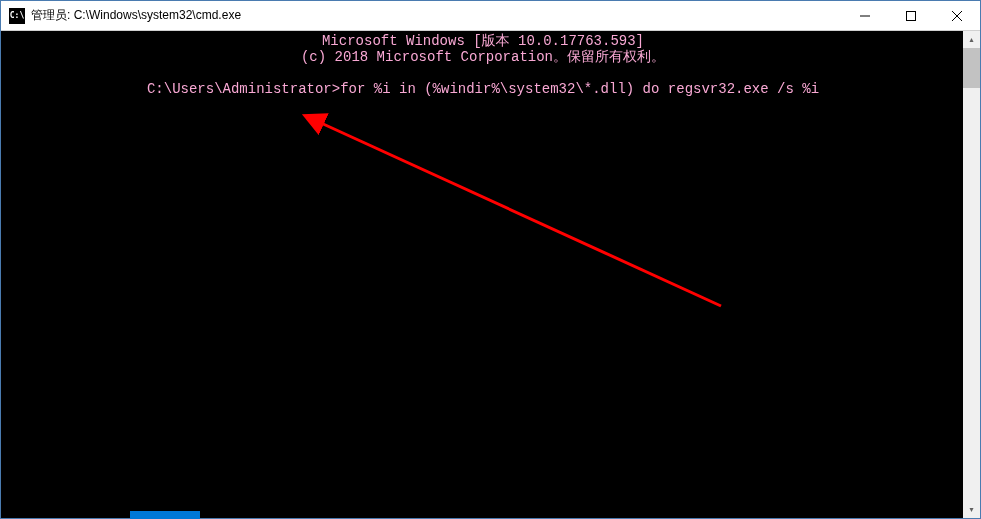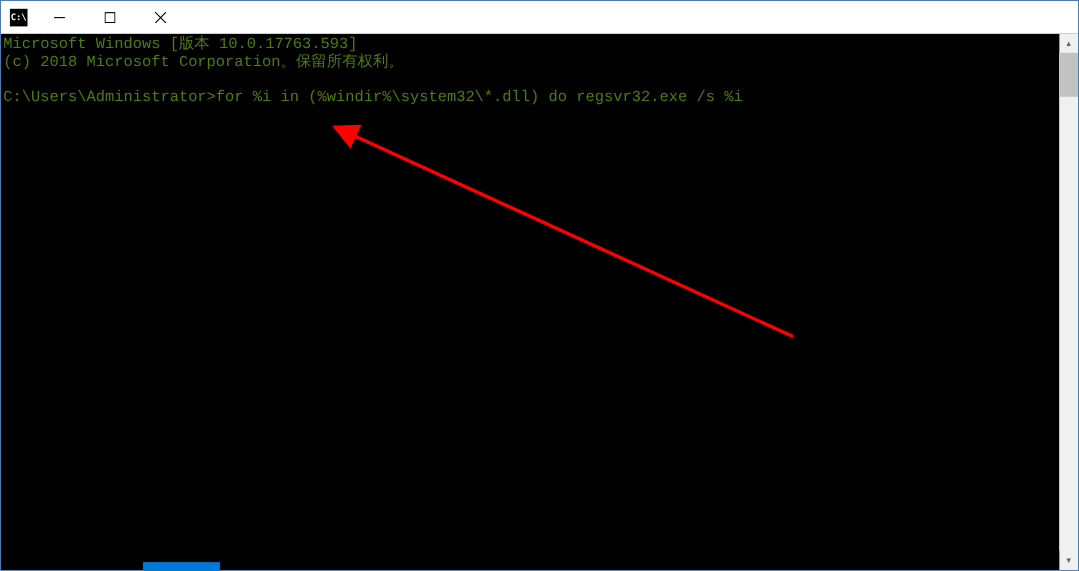--- a/index.html
+++ b/index.html
@@ -60,28 +60,29 @@
     }
     .content-area {
       flex: 1;
       display: flex;
       background: #000;
       position: relative;
     }
     .terminal {
       flex: 1;
       background: #000;
-      color: #4d7c0f;
+      color: #f9a8d4;
       font-family: "Consolas", "Courier New", monospace;
       font-size: 14px;
       line-height: 16px;
       padding: 2px 0 0 2px;
       white-space: pre;
       overflow: hidden;
       position: relative;
+      text-align: center;
     }
     .terminal-line { white-space: pre; }
     .scrollbar {
       width: 17px;
       background: #f0f0f0;
       display: flex;
       flex-direction: column;
     }
     .scroll-arrow {
       height: 17px;
@@ -122,20 +123,21 @@
     }
   </style>
 </head>
 <body>
 
 <div class="window">
   <div class="titlebar">
     <div class="titlebar-icon">
       <span>C:\</span>
     </div>
+    <div class="titlebar-text">管理员: C:\Windows\system32\cmd.exe</div>
     <div class="win-controls">
       <div class="win-btn">
         <svg width="10" height="10" viewBox="0 0 10 10">
             <line x1="0" y1="5" x2="10" y2="5" stroke="#000" stroke-width="1"></line>
           </svg>
       </div>
       <div class="win-btn">
         <svg width="10" height="10" viewBox="0 0 10 10">
             <rect x="0.5" y="0.5" width="9" height="9" fill="none" stroke="#000" stroke-width="1"></rect>
           </svg>

